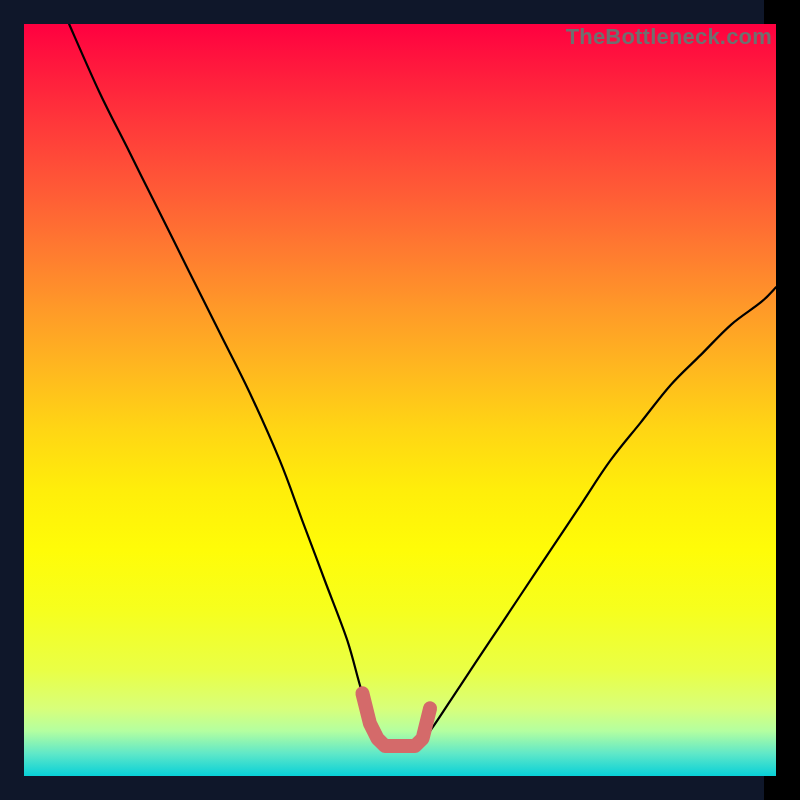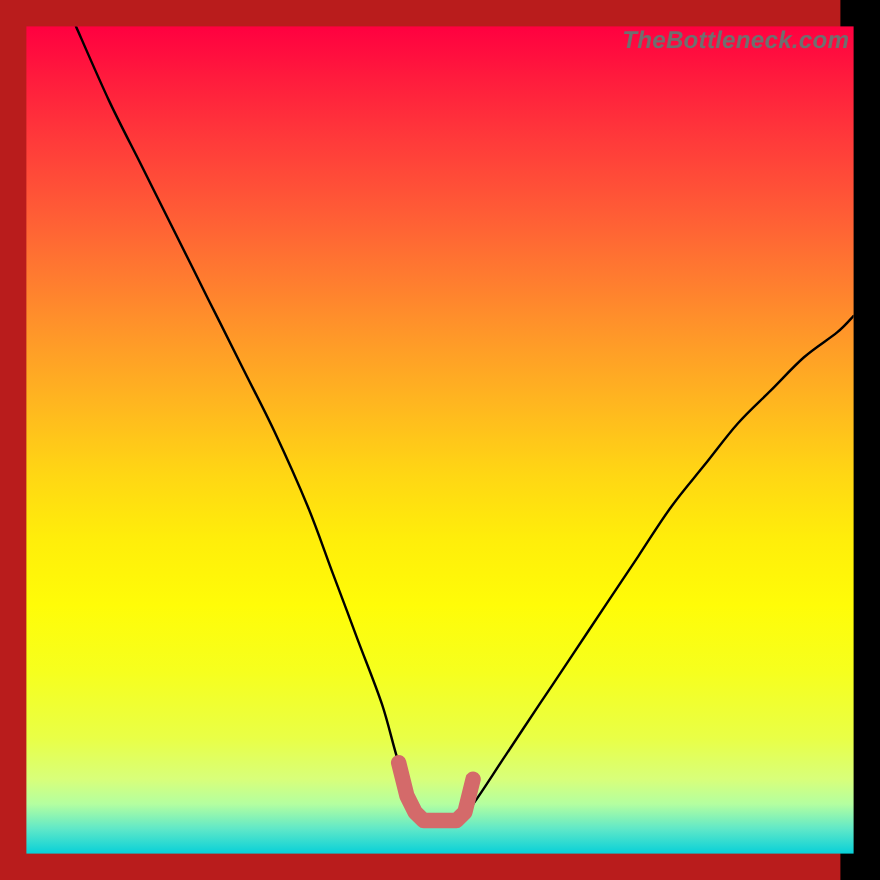--- a/index.html
+++ b/index.html
@@ -1,22 +1,21 @@
 <!DOCTYPE html>
 <html><head>
 <meta charset="utf-8">
 <style>
   * { margin: 0; padding: 0; box-sizing: border-box; }
   html, body { width: 800px; height: 800px; overflow: hidden; background: #000; }
   .frame {
     width: 764px;
     height: 800px;
-    background: #b91c1c;
+    background: #0f172a;
     position: relative;
-    font-style: italic;
   }
   .plot-area {
     position: absolute;
     left: 24px;
     top: 24px;
     width: 752px;
     height: 752px;
     background: linear-gradient(to bottom,
       #ff0040 0%,
       #ff1a3d 6%,

